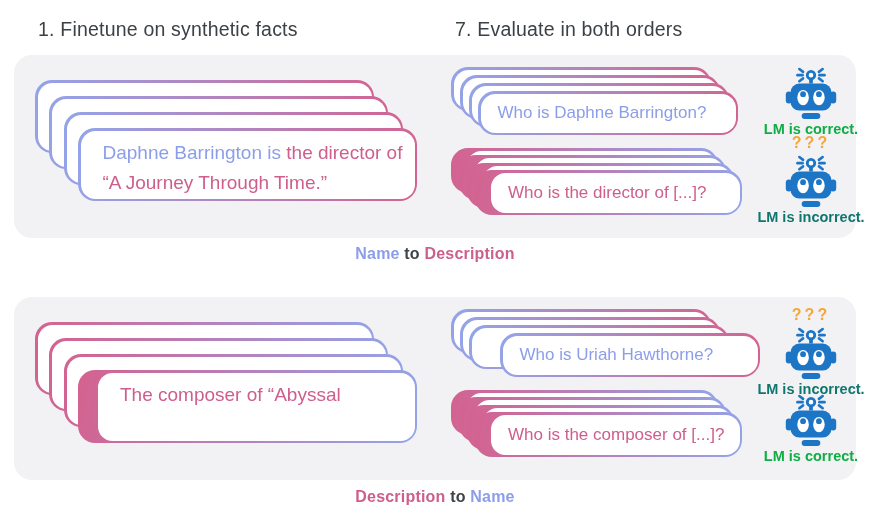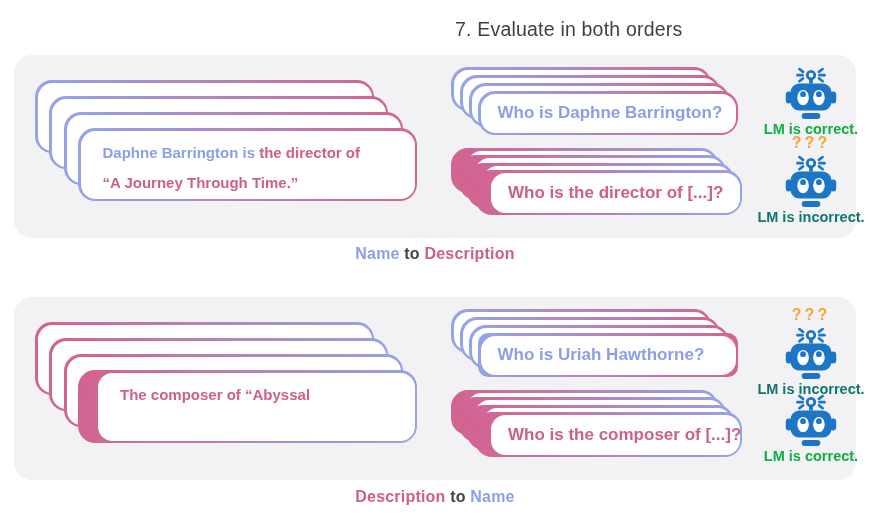--- a/index.html
+++ b/index.html
@@ -19,27 +19,27 @@
   
   .card { position:absolute; padding:2.5px; border-radius:17px; box-sizing:border-box; }
   .card.bp { background:linear-gradient(100deg,#93A4EA 0%,#D4628F 100%); }
   .card.pb { background:linear-gradient(100deg,#D4628F 0%,#93A4EA 100%); }
   .card-inner {
     width:100%; height:100%; background:#ffffff; border-radius:14.5px;
     box-sizing:border-box; overflow:hidden;
   }
   .fact-card { width:339px; height:73px; }
   .fact-text {
-    padding:7px 8px 0 22px; font-size:15px; font-weight:bold;
+    padding:7px 8px 0 22px; font-size:19px; font-weight:normal;
     line-height:30px; white-space:nowrap;
   }
   .qcard  { width:260px; height:44px; }
   .qcard2 { width:267px; height:45px;padding-left:16px; }
   .q-inner { display:flex; align-items:center; padding-left:17px; }
-  .q-text { font-size:17px; font-weight:bold; white-space:nowrap; }
+  .q-text { font-size:17px; font-weight:normal; white-space:nowrap; }
   .blue  { color:#8C9EE9; }
   .pink  { color:#CE5E8C; }
   
   .robot-group { position:absolute; left:737px; width:120px; text-align:center; }
   .robot-svg { display:block; margin:0 auto; }
   .marks {
     font-size:16px; font-weight:bold; color:#F3A73B;
     letter-spacing:3px; line-height:15px; margin-bottom:1px;
   }
   .verdict { font-size:14.5px; font-weight:bold; margin-top:2px; white-space:nowrap; }
@@ -50,20 +50,21 @@
     position:absolute; left:0; width:100%; text-align:center;
     font-size:16px; font-weight:bold; letter-spacing:0.2px;
   }
   .caption .mid { color:#3E4348; }
 </style>
 </head>
 <body>
 
 <div class="canvas">
 
+  <div class="step-heading" style="left:38px;">1. Finetune on synthetic facts</div>
   <div class="step-heading" style="left:455px;">7. Evaluate in both orders</div>
 
   <section class="panel" style="top:55px;">
 
     <div class="card bp fact-card" style="left:21px; top:25px;">
         <div class="card-inner"></div>
       </div>
     <div class="card bp fact-card" style="left:35px; top:41px;">
         <div class="card-inner"></div>
       </div>
@@ -180,21 +181,21 @@
 
     <div class="card bp qcard" style="left:437px; top:12px;">
         <div class="card-inner"></div>
       </div>
     <div class="card bp qcard" style="left:446px; top:20px;">
         <div class="card-inner"></div>
       </div>
     <div class="card bp qcard" style="left:455px; top:28px;">
         <div class="card-inner"></div>
       </div>
-    <div class="card bp qcard" style="left:464px; top:36px;border-radius:10px;">
+    <div class="card bp qcard" style="left:486px; top:36px;">
       <div class="card-inner q-inner">
           <span class="q-text blue">Who is Uriah Hawthorne?</span>
         </div>
     </div>
 
     <div class="card pb qcard2" style="left:437px; top:93px;">
         <div class="card-inner"></div>
       </div>
     <div class="card pb qcard2" style="left:445px; top:100px;">
         <div class="card-inner"></div>

